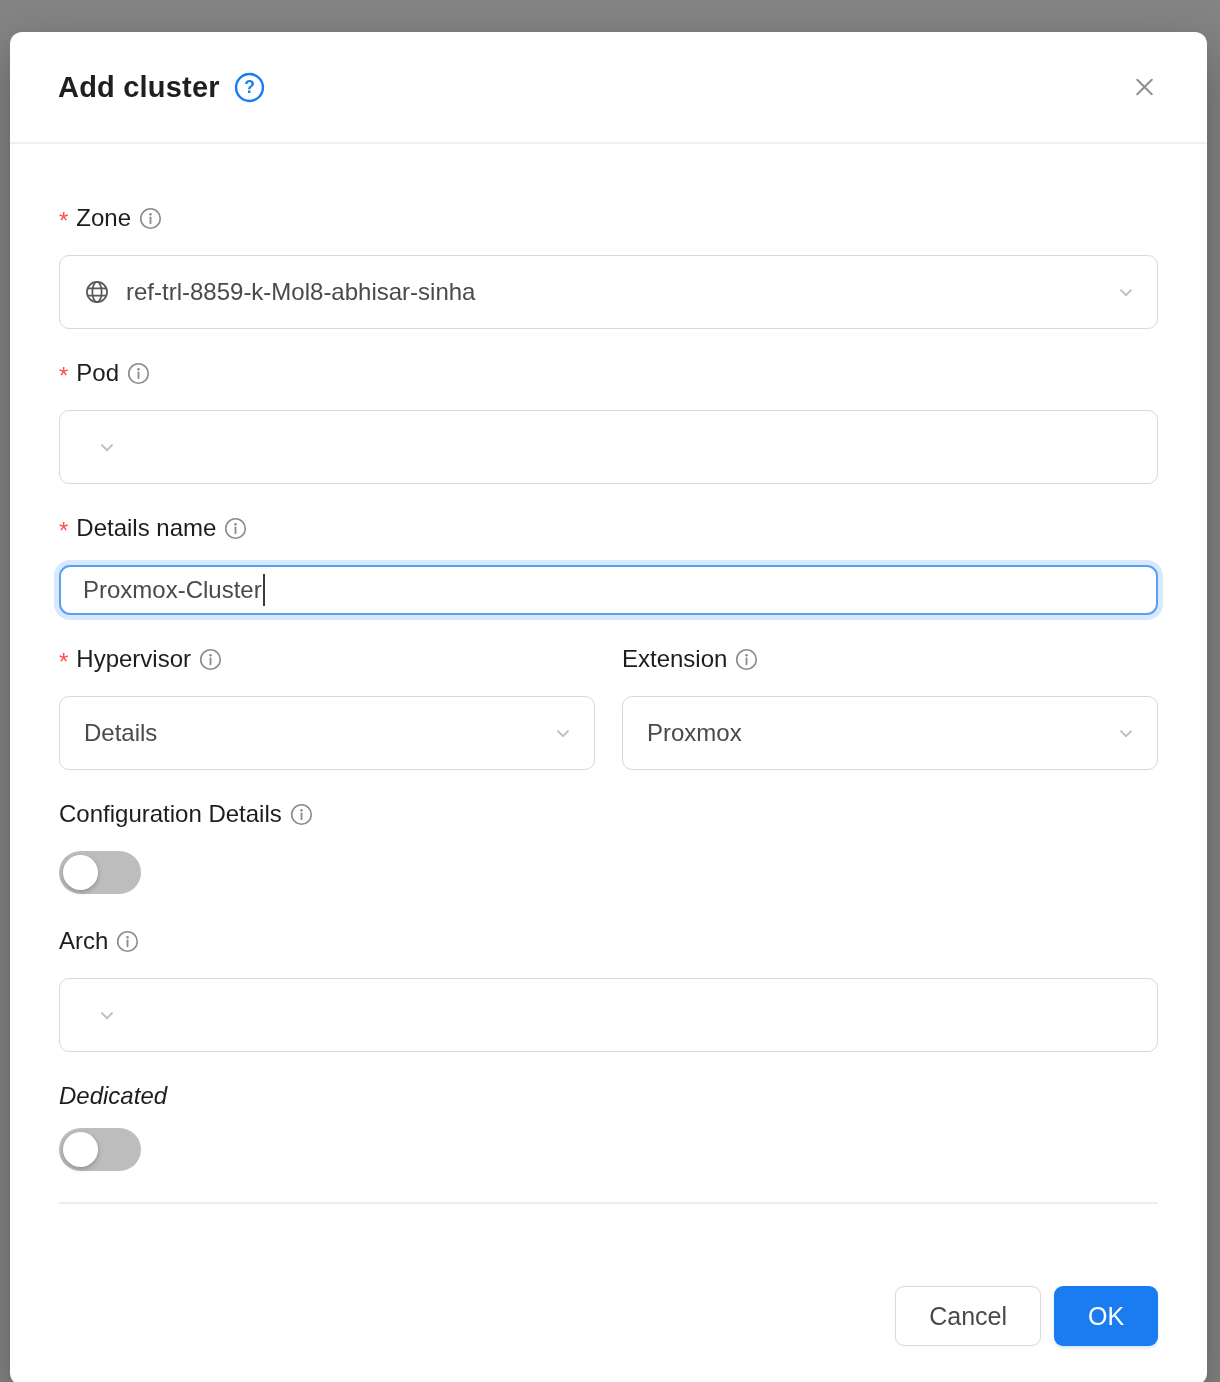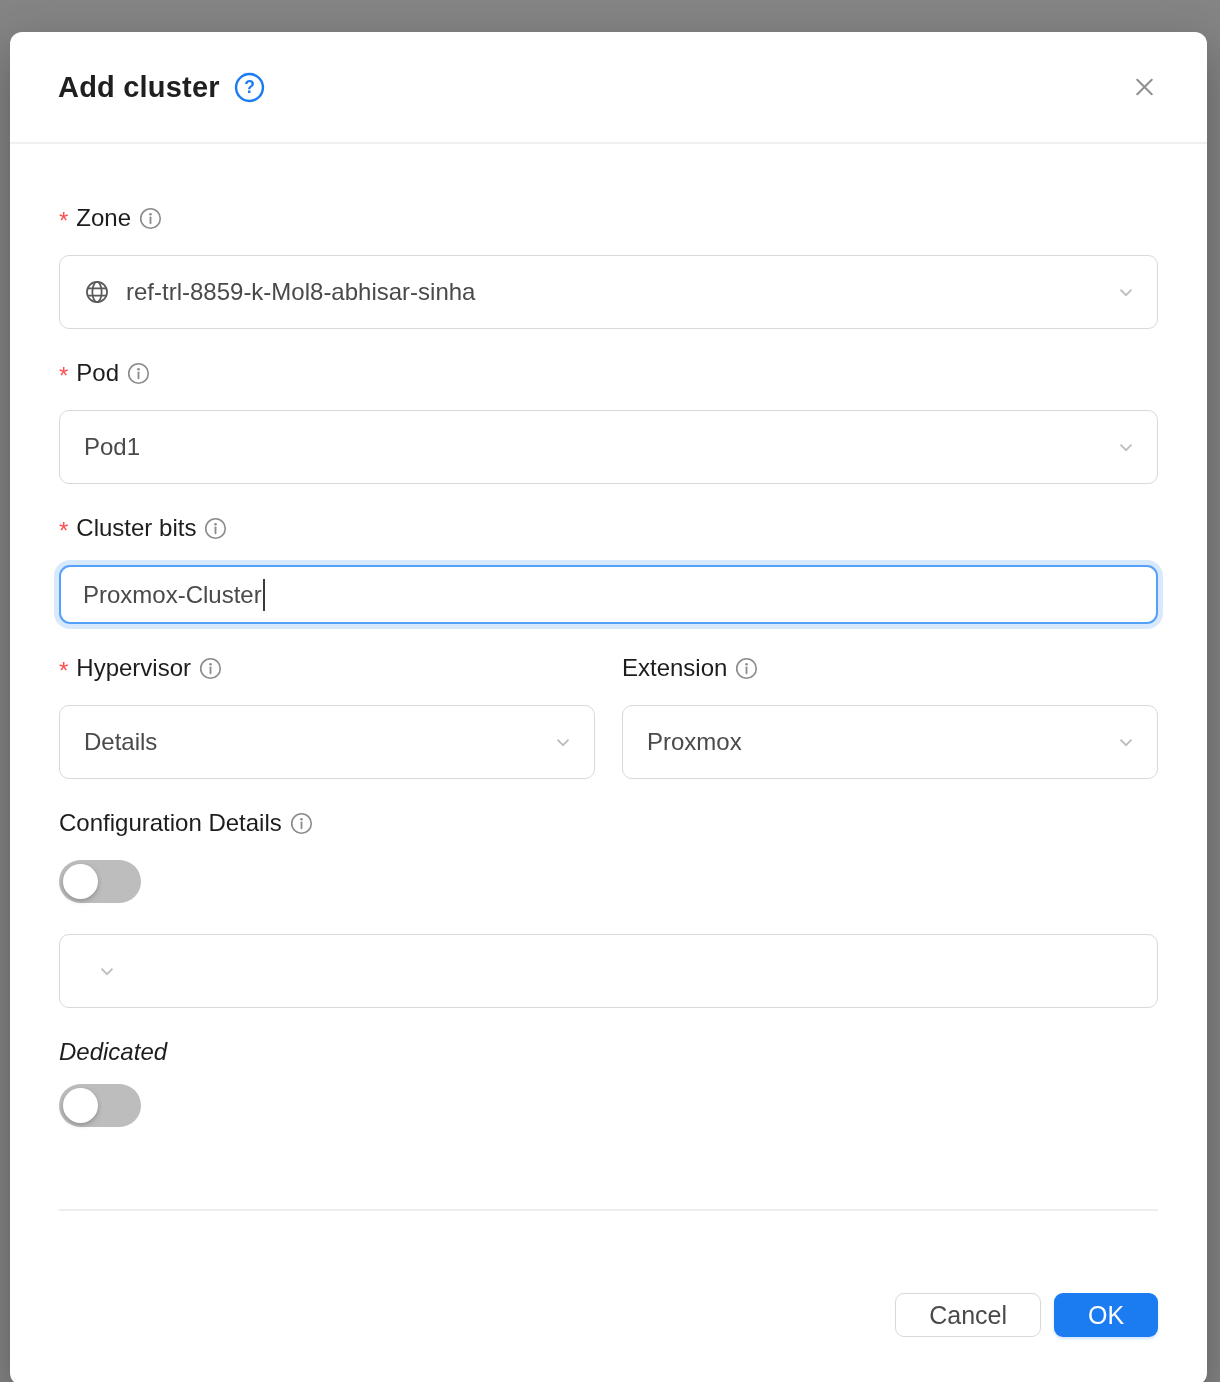--- a/index.html
+++ b/index.html
@@ -67,21 +67,21 @@
     cursor: pointer;
   }
   .sel-icon { display: inline-flex; margin-right: 16px; flex: 0 0 auto; }
   .sel-value {
     font-size: 24px; color: #4a4a4a;
     flex: 1 1 auto;
     white-space: nowrap; overflow: hidden; text-overflow: ellipsis;
   }
   .chevron { display: inline-flex; margin-left: 12px; flex: 0 0 auto; }
   .text-input {
-    height: 59px;
+    height: 50px;
     border: 2.5px solid #55a1f8;
     border-radius: 11px;
     box-shadow: 0 0 0 5px rgba(77,154,248,0.22);
     background: #fff;
     display: flex; align-items: center;
     padding: 0 22px;
     box-sizing: border-box;
     cursor: text;
   }
   .input-value { font-size: 24px; color: #4a4a4a; white-space: pre; }
@@ -114,21 +114,21 @@
     margin: 0 49px;
     border-top: 2px solid #ededed;
     height: 0;
   }
   .footer-buttons {
     display: flex; justify-content: flex-end; align-items: center;
     gap: 13px;
     padding: 82px 49px 48px 49px;
   }
   .btn {
-    height: 44px;
+    height: 60px;
     border-radius: 9px;
     font-family: "Liberation Sans", sans-serif;
     font-size: 25px;
     cursor: pointer;
     display: inline-flex; align-items: center; justify-content: center;
     box-sizing: border-box;
   }
   .btn-default {
     background: #fff;
     border: 1.5px solid #d9d9d9;
@@ -202,33 +202,32 @@
         <span>Pod</span>
         <span class="info-icon">
           <svg width="23" height="23" viewBox="0 0 24 24">
             <circle cx="12" cy="12" r="10.2" fill="none" stroke="#8c8c8c" stroke-width="1.7"></circle>
             <circle cx="12" cy="7.6" r="1.35" fill="#8c8c8c"></circle>
             <path d="M12 10.8 V17" stroke="#8c8c8c" stroke-width="1.9" stroke-linecap="round"></path>
           </svg>
         </span>
       </div>
       <div class="select">
-        <span class="sel-value">Pod1</span>
         <span class="chevron">
           <svg width="22" height="22" viewBox="0 0 24 24" fill="none" stroke="#bdbdbd" stroke-width="2">
             <path d="M6 9.5 L12 15.5 L18 9.5"></path>
           </svg>
         </span>
       </div>
     </div>
 
     <div class="form-item">
       <div class="label-row">
         <span class="req">*</span>
-        <span>Cluster bits</span>
+        <span>Details name</span>
         <span class="info-icon">
           <svg width="23" height="23" viewBox="0 0 24 24">
             <circle cx="12" cy="12" r="10.2" fill="none" stroke="#8c8c8c" stroke-width="1.7"></circle>
             <circle cx="12" cy="7.6" r="1.35" fill="#8c8c8c"></circle>
             <path d="M12 10.8 V17" stroke="#8c8c8c" stroke-width="1.9" stroke-linecap="round"></path>
           </svg>
         </span>
       </div>
       <div class="text-input">
         <span class="input-value">Proxmox-Cluster</span>
@@ -290,20 +289,30 @@
             <path d="M12 10.8 V17" stroke="#8c8c8c" stroke-width="1.9" stroke-linecap="round"></path>
           </svg>
         </span>
       </div>
       <div class="toggle">
         <div class="knob"></div>
       </div>
     </div>
 
     <div class="form-item">
+      <div class="label-row">
+        <span>Arch</span>
+        <span class="info-icon">
+          <svg width="23" height="23" viewBox="0 0 24 24">
+            <circle cx="12" cy="12" r="10.2" fill="none" stroke="#8c8c8c" stroke-width="1.7"></circle>
+            <circle cx="12" cy="7.6" r="1.35" fill="#8c8c8c"></circle>
+            <path d="M12 10.8 V17" stroke="#8c8c8c" stroke-width="1.9" stroke-linecap="round"></path>
+          </svg>
+        </span>
+      </div>
       <div class="select">
         <span class="chevron">
           <svg width="22" height="22" viewBox="0 0 24 24" fill="none" stroke="#bdbdbd" stroke-width="2">
             <path d="M6 9.5 L12 15.5 L18 9.5"></path>
           </svg>
         </span>
       </div>
     </div>
 
     <div class="toggle-item">

